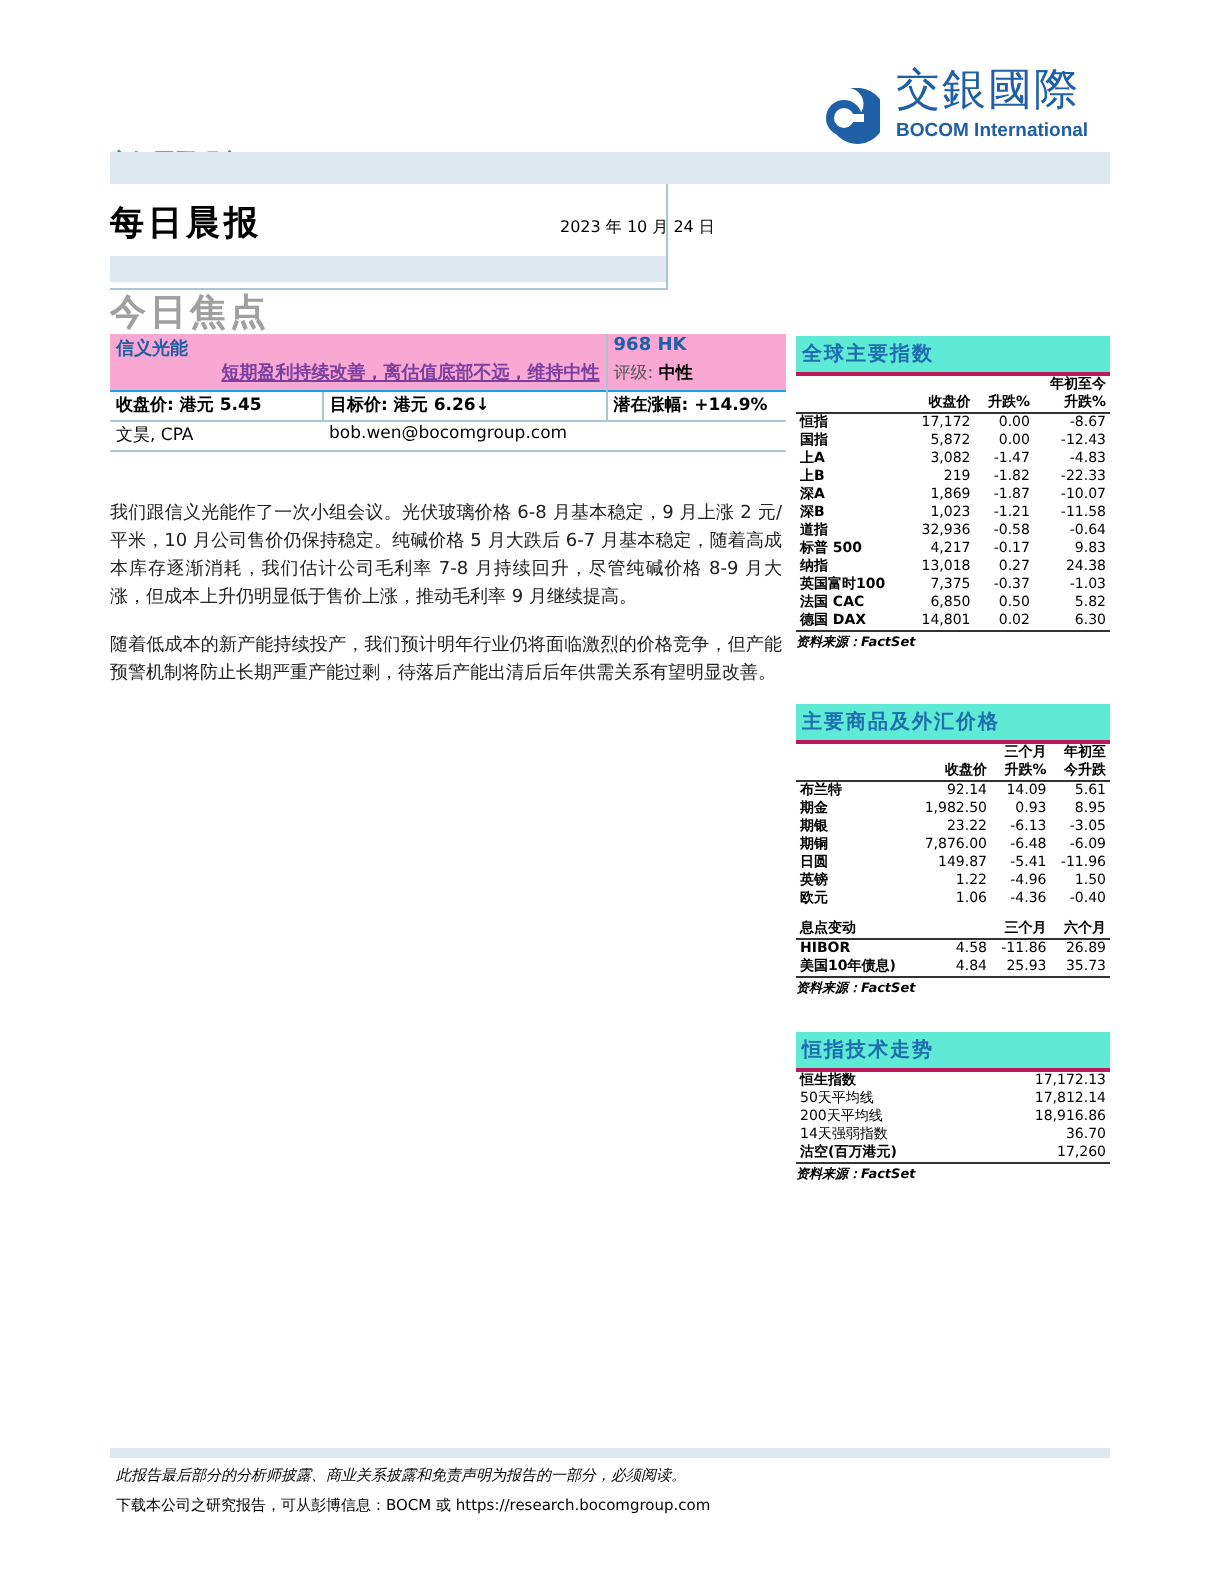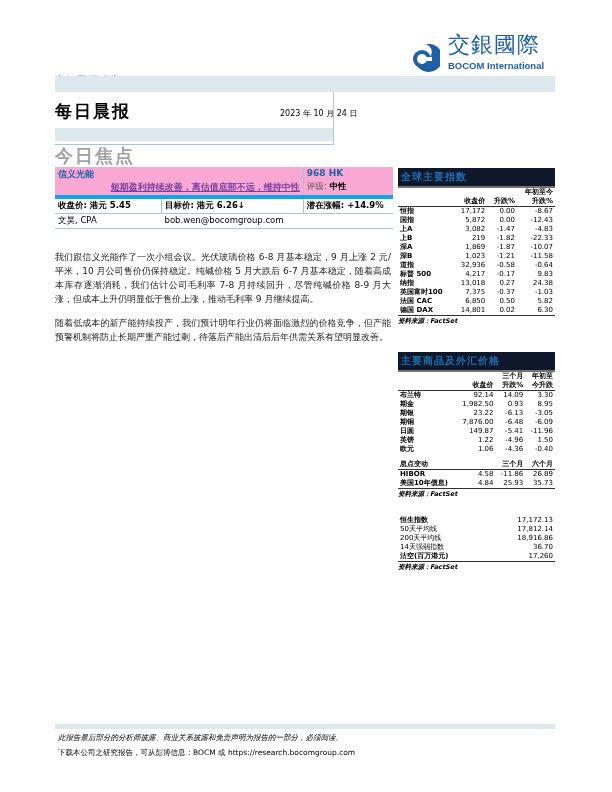--- a/index.html
+++ b/index.html
@@ -20,29 +20,29 @@
   
   .card { left:55px; top:167px; width:338px; }
   .card-table { border-collapse:collapse; width:338px; font-size:8.5px; }
   .card-table td { padding:1px 3px; vertical-align:top; }
   .card-head td { background:#f9a8d4; }
   .stock-name { color:#1f5fa6; font-weight:bold; font-size:9px; }
   .stock-headline { color:#7b3f9e; text-decoration:underline; font-weight:bold; font-size:9px; line-height:13px;text-align:right; }
   .ticker { color:#1f5fa6; font-weight:bold; font-size:9px; }
   .rating-label { color:#555; }
   .rating-value { font-weight:bold; }
-  .price-row td { font-weight:bold; border-top:4px solid #0ea5e9; border-bottom:1px solid #a9c6cf; }
+  .price-row td { font-weight:bold; border-top:1px solid #0ea5e9; border-bottom:1px solid #a9c6cf; }
   .analyst-row td { border-bottom:1px solid #a9c6cf; }
   .vsep { border-left:1px solid #a9c6cf; }
   
   .body-text { left:55px; top:250px; width:336px; font-size:9px; line-height:14px; color:#222; text-align:justify; }
   .body-text p { margin:0 0 10px 0; }
   
   .rt { left:398px; width:157px; font-size:7px; }
-  .sec-head { background:#0f172a; color:#1f6fb0; font-weight:bold; font-size:10px; padding:2px 3px; border-bottom:2px solid #737373; letter-spacing:1px; }
+  .sec-head { background:#5eead4; color:#1f6fb0; font-weight:bold; font-size:10px; padding:2px 3px; border-bottom:2px solid #be185d; letter-spacing:1px; }
   table.data { border-collapse:collapse; width:157px; font-size:7px; }
   table.data td, table.data th { padding:0 2px; line-height:9px; white-space:nowrap; }
   table.data th { font-weight:bold; text-align:right; vertical-align:bottom; }
   table.data th:first-child { text-align:left; }
   table.data td { text-align:right; }
   table.data td:first-child { text-align:left; font-weight:bold; }
   table.data tr.hdr-last th { border-bottom:1px solid #333; }
   table.data tr.bottom td { border-bottom:1px solid #333; }
   .source { font-size:6.5px; font-style:italic; font-weight:bold; margin-top:1px; }
   .foot-band { left:55px; top:724px; width:500px; height:5px; }
@@ -212,21 +212,21 @@
     <tr class="hdr-last">
       <th></th>
       <th>收盘价</th>
       <th>升跌%</th>
       <th>今升跌</th>
     </tr>
     <tr>
           <td>布兰特</td>
           <td>92.14</td>
           <td>14.09</td>
-          <td>3.30</td>
+          <td>5.61</td>
         </tr>
     <tr>
           <td>期金</td>
           <td>1,982.50</td>
           <td>0.93</td>
           <td>8.95</td>
         </tr>
     <tr>
           <td>期银</td>
           <td>23.22</td>
@@ -277,20 +277,21 @@
           <td>4.84</td>
           <td>25.93</td>
           <td>35.73</td>
         </tr>
   </tbody>
     </table>
   <div class="source">资料来源：FactSet</div>
 </div>
 
 <div class="abs rt" style="top:516px;">
+  <div class="sec-head">恒指技术走势</div>
   <table class="data">
     <tbody>
         <tr>
           <td>恒生指数</td>
           <td>17,172.13</td>
         </tr>
     <tr>
           <td style="font-weight:normal;">50天平均线</td>
           <td>17,812.14</td>
         </tr>

